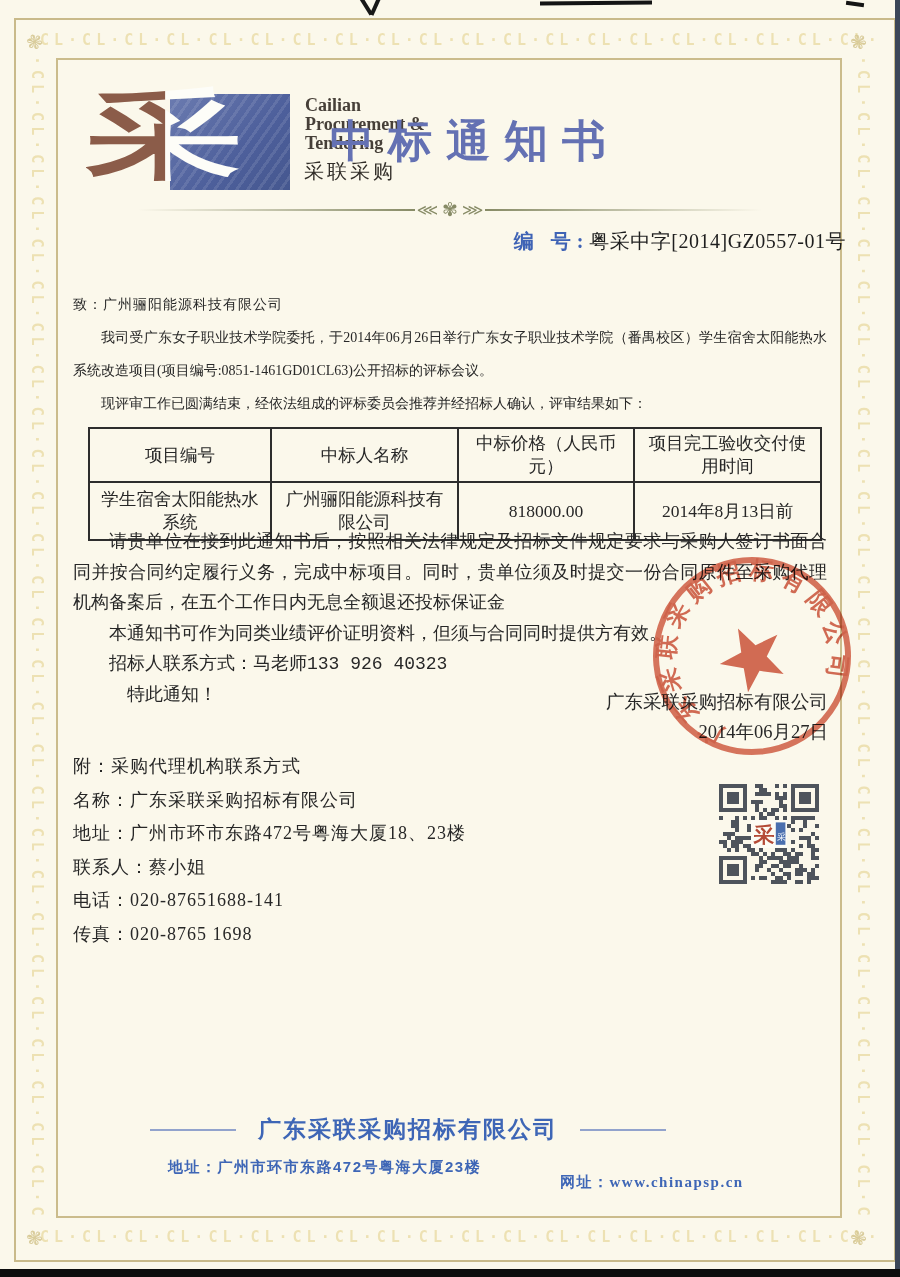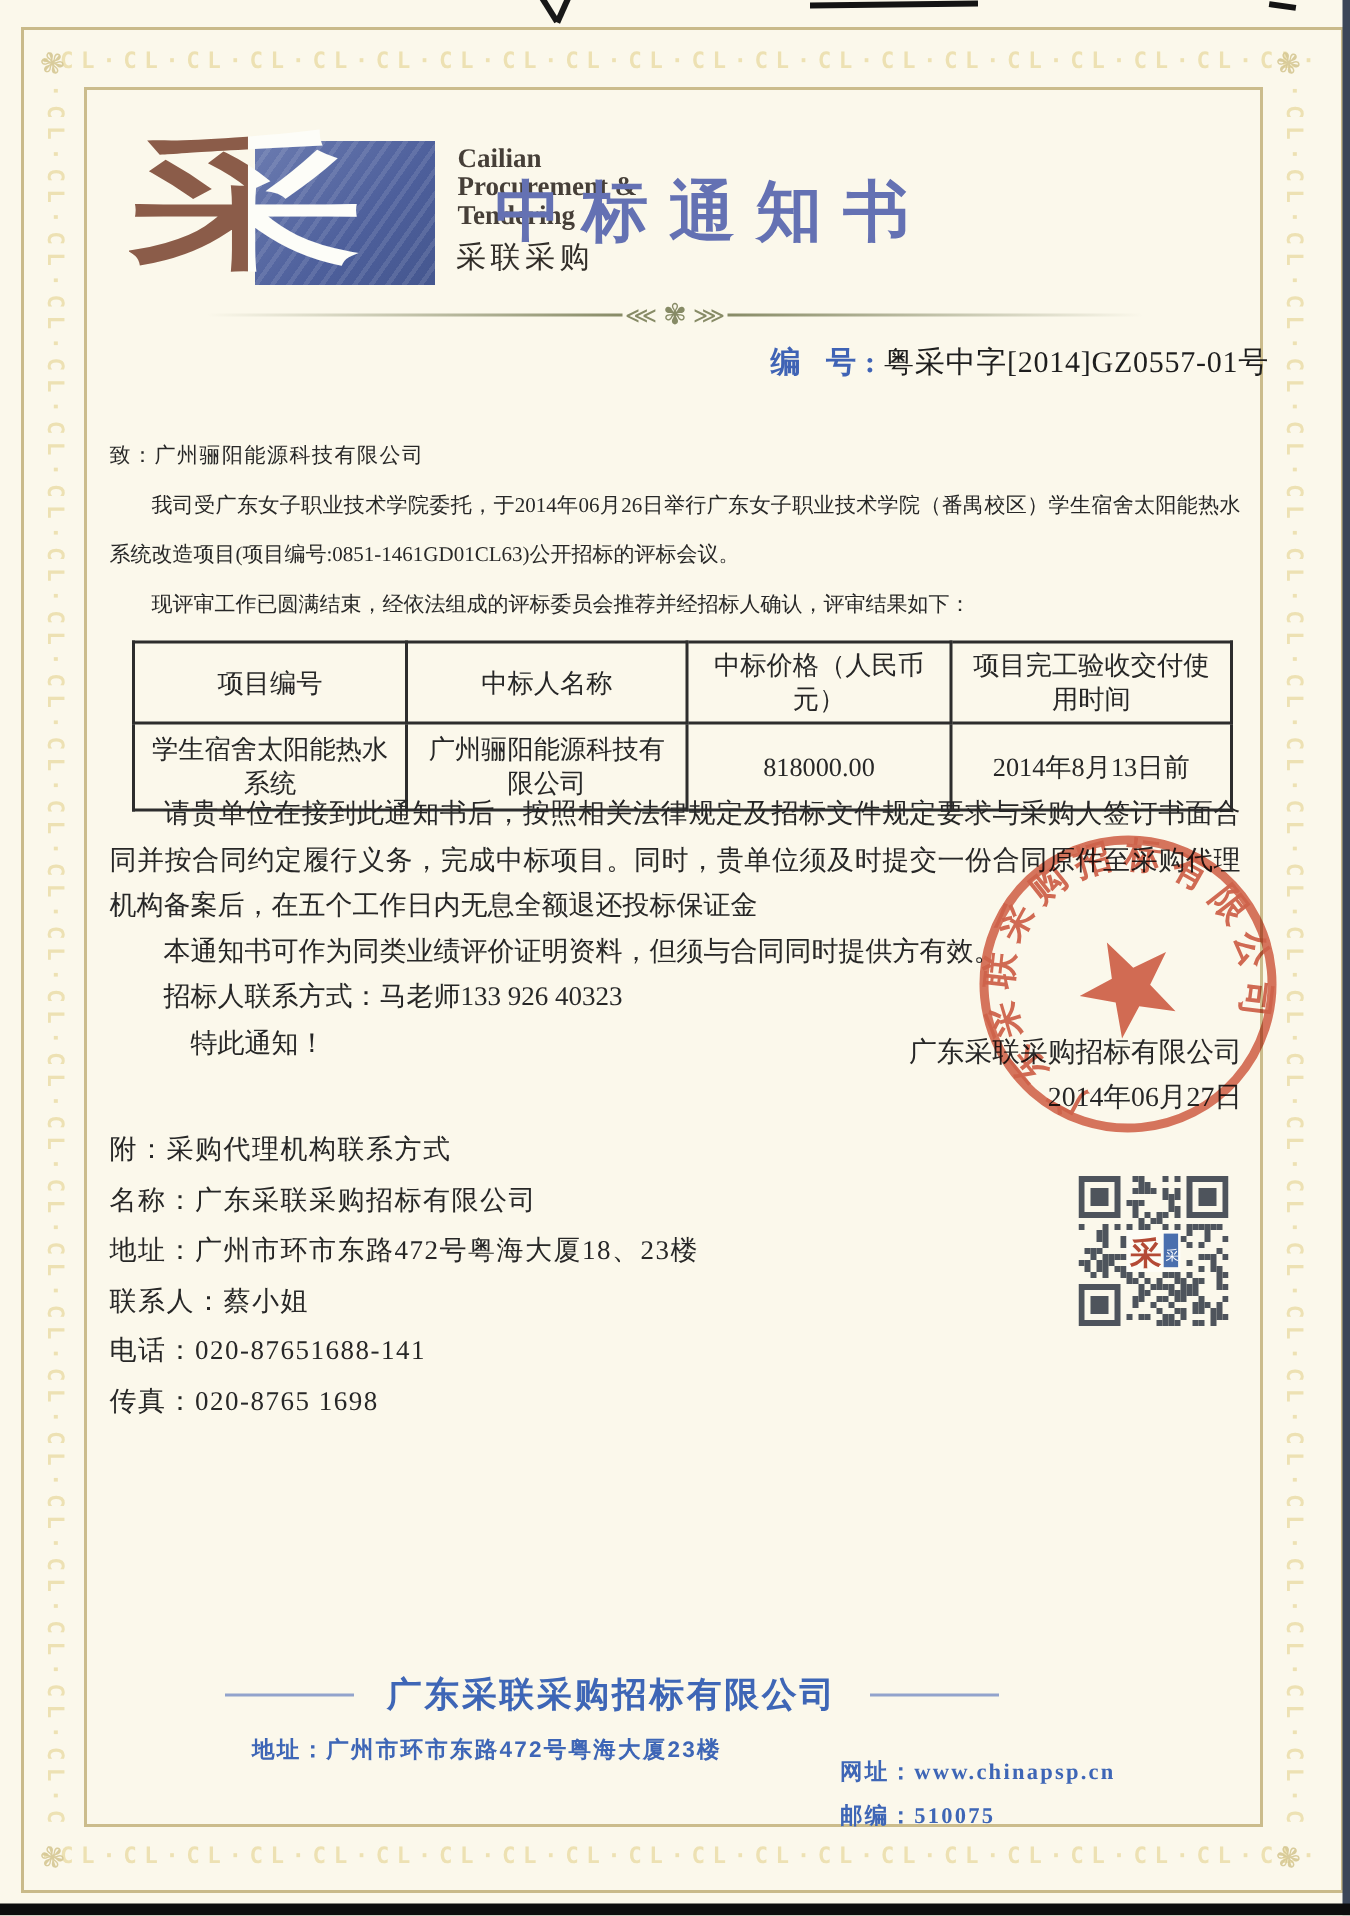--- a/index.html
+++ b/index.html
@@ -53,21 +53,21 @@
 
   
   table.award{position:absolute;left:88px;top:427px;width:732px;border-collapse:collapse;
               font-size:17.5px;table-layout:fixed;}
   table.award th,table.award td{border:2px solid #2d2d2d;text-align:center;vertical-align:middle;
               padding:3px 6px;font-weight:normal;line-height:23px;}
   table.award th{height:42px;}
   table.award td{height:50px;}
 
   
-  .notice-block{position:absolute;left:73px;top:527px;width:754px;font-size:18px;line-height:30.5px;text-align:justify;}
+  .notice-block{position:absolute;left:73px;top:527px;width:754px;font-size:18px;line-height:30.5px;text-align:justify;font-family:Liberation Mono, monospace;}
   .notice-block p{margin:0;}
   .notify{ text-indent:3em;}
 
   
   .signoff{position:absolute;right:72px;top:687px;text-align:right;font-size:18.5px;line-height:30px;z-index:2;}
 
   
   .stamp{position:absolute;left:642px;top:551px;width:220px;height:210px;z-index:5;
          mix-blend-mode:multiply;opacity:.88;transform:rotate(-27deg);}
 
@@ -376,21 +376,20 @@
 
   <div class="footer-title-row">
     <div class="fline"></div>
     <div class="footer-title">广东采联采购招标有限公司</div>
     <div class="fline"></div>
   </div>
   <div class="footer-contacts">
     <div>地址：广州市环市东路472号粤海大厦23楼</div>
     <div class="fc-right">
       <div>网址：www.chinapsp.cn</div>
-      <div>邮编：510075</div>
     </div>
   </div>
 
   <div class="artifact art-check"></div>
   <div class="artifact art-line"></div>
   <div class="artifact art-dot"></div>
   <div class="edge-right"></div>
   <div class="edge-bottom"></div>
 
 </div>

